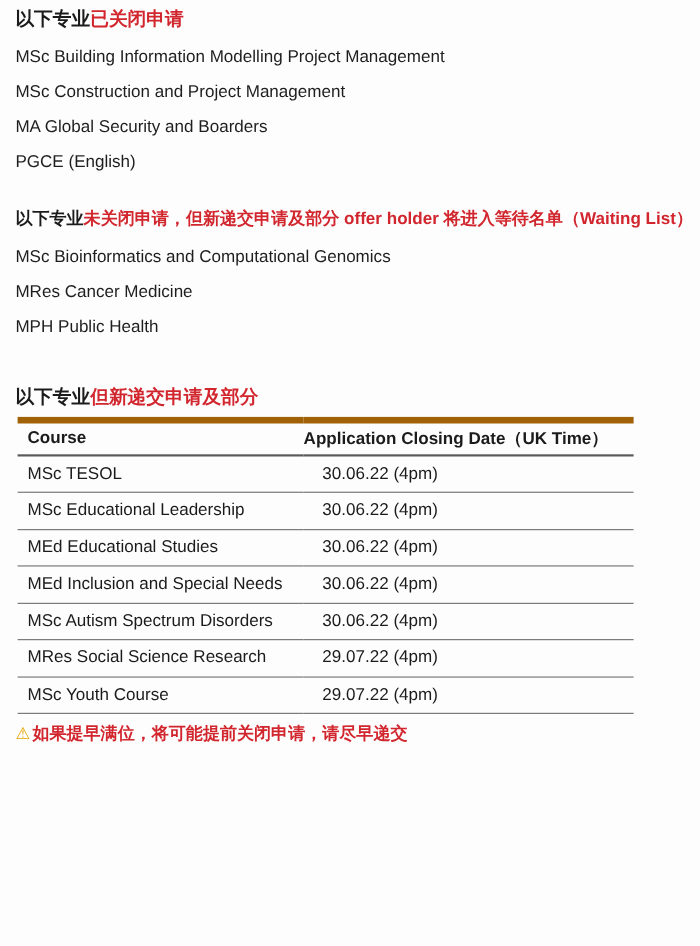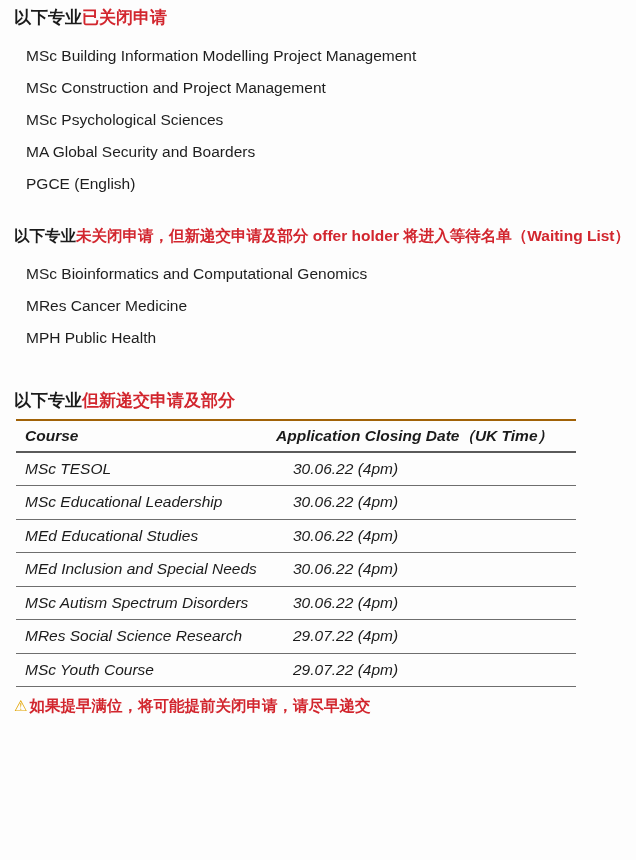--- a/index.html
+++ b/index.html
@@ -22,41 +22,40 @@
     font-size: 17px;
     line-height: 20px;
     font-weight: 700;
     margin: 0 0 8px 0;
     white-space: nowrap;
   }
   .sec-heading .red { color: #d2262e; }
   .sec-heading .black { color: #1b1b1b; }
   #heading-waiting { font-size: 15.5px; }
   .plist {
-    margin: 12px;
+    margin: 0;
     padding: 0;
     list-style: none;
   }
   .plist li {
     height: 32px;
     line-height: 32px;
     font-size: 15.5px;
     color: #1e1e1e;
     white-space: nowrap;
   }
   .mt-sec2 { margin-top: 26px; }
   .mt-sec3 { margin-top: 37px; }
   table.course-table {
     width: 560px;
     margin-left: 2px;
     border-collapse: collapse;
     table-layout: fixed;
-    border-top: 2px solid #a16207;
+    border-top: 6px solid #a16207;
     font-size: 15.5px;
-    font-style: italic;
   }
   table.course-table col.c1 { width: 260px; }
   table.course-table thead tr {
     height: 32px;
     border-bottom: 2px solid #5a5a5a;
   }
   table.course-table tbody tr {
     height: 33.5px;
     border-bottom: 1.5px solid #6e6e6e;
   }
@@ -92,21 +91,20 @@
 <body>
 
 <div class="page">
 
   <h2 class="sec-heading" id="heading-closed"><span class="black">以下专业</span><span class="red">已关闭申请</span></h2>
 
   <ul class="plist">
 
   <li>MSc Building Information Modelling Project Management</li>
       <li>MSc Construction and Project Management</li>
-      <li>MSc Psychological Sciences</li>
       <li>MA Global Security and Boarders</li>
       <li>PGCE (English)</li>
     </ul>
 
   <h2 class="sec-heading mt-sec2" id="heading-waiting"><span class="black">以下专业</span><span class="red">未关闭申请，但新递交申请及部分 offer holder 将进入等待名单（Waiting List）</span></h2>
 
   <ul class="plist">
 
   <li>MSc Bioinformatics and Computational Genomics</li>
       <li>MRes Cancer Medicine</li>

